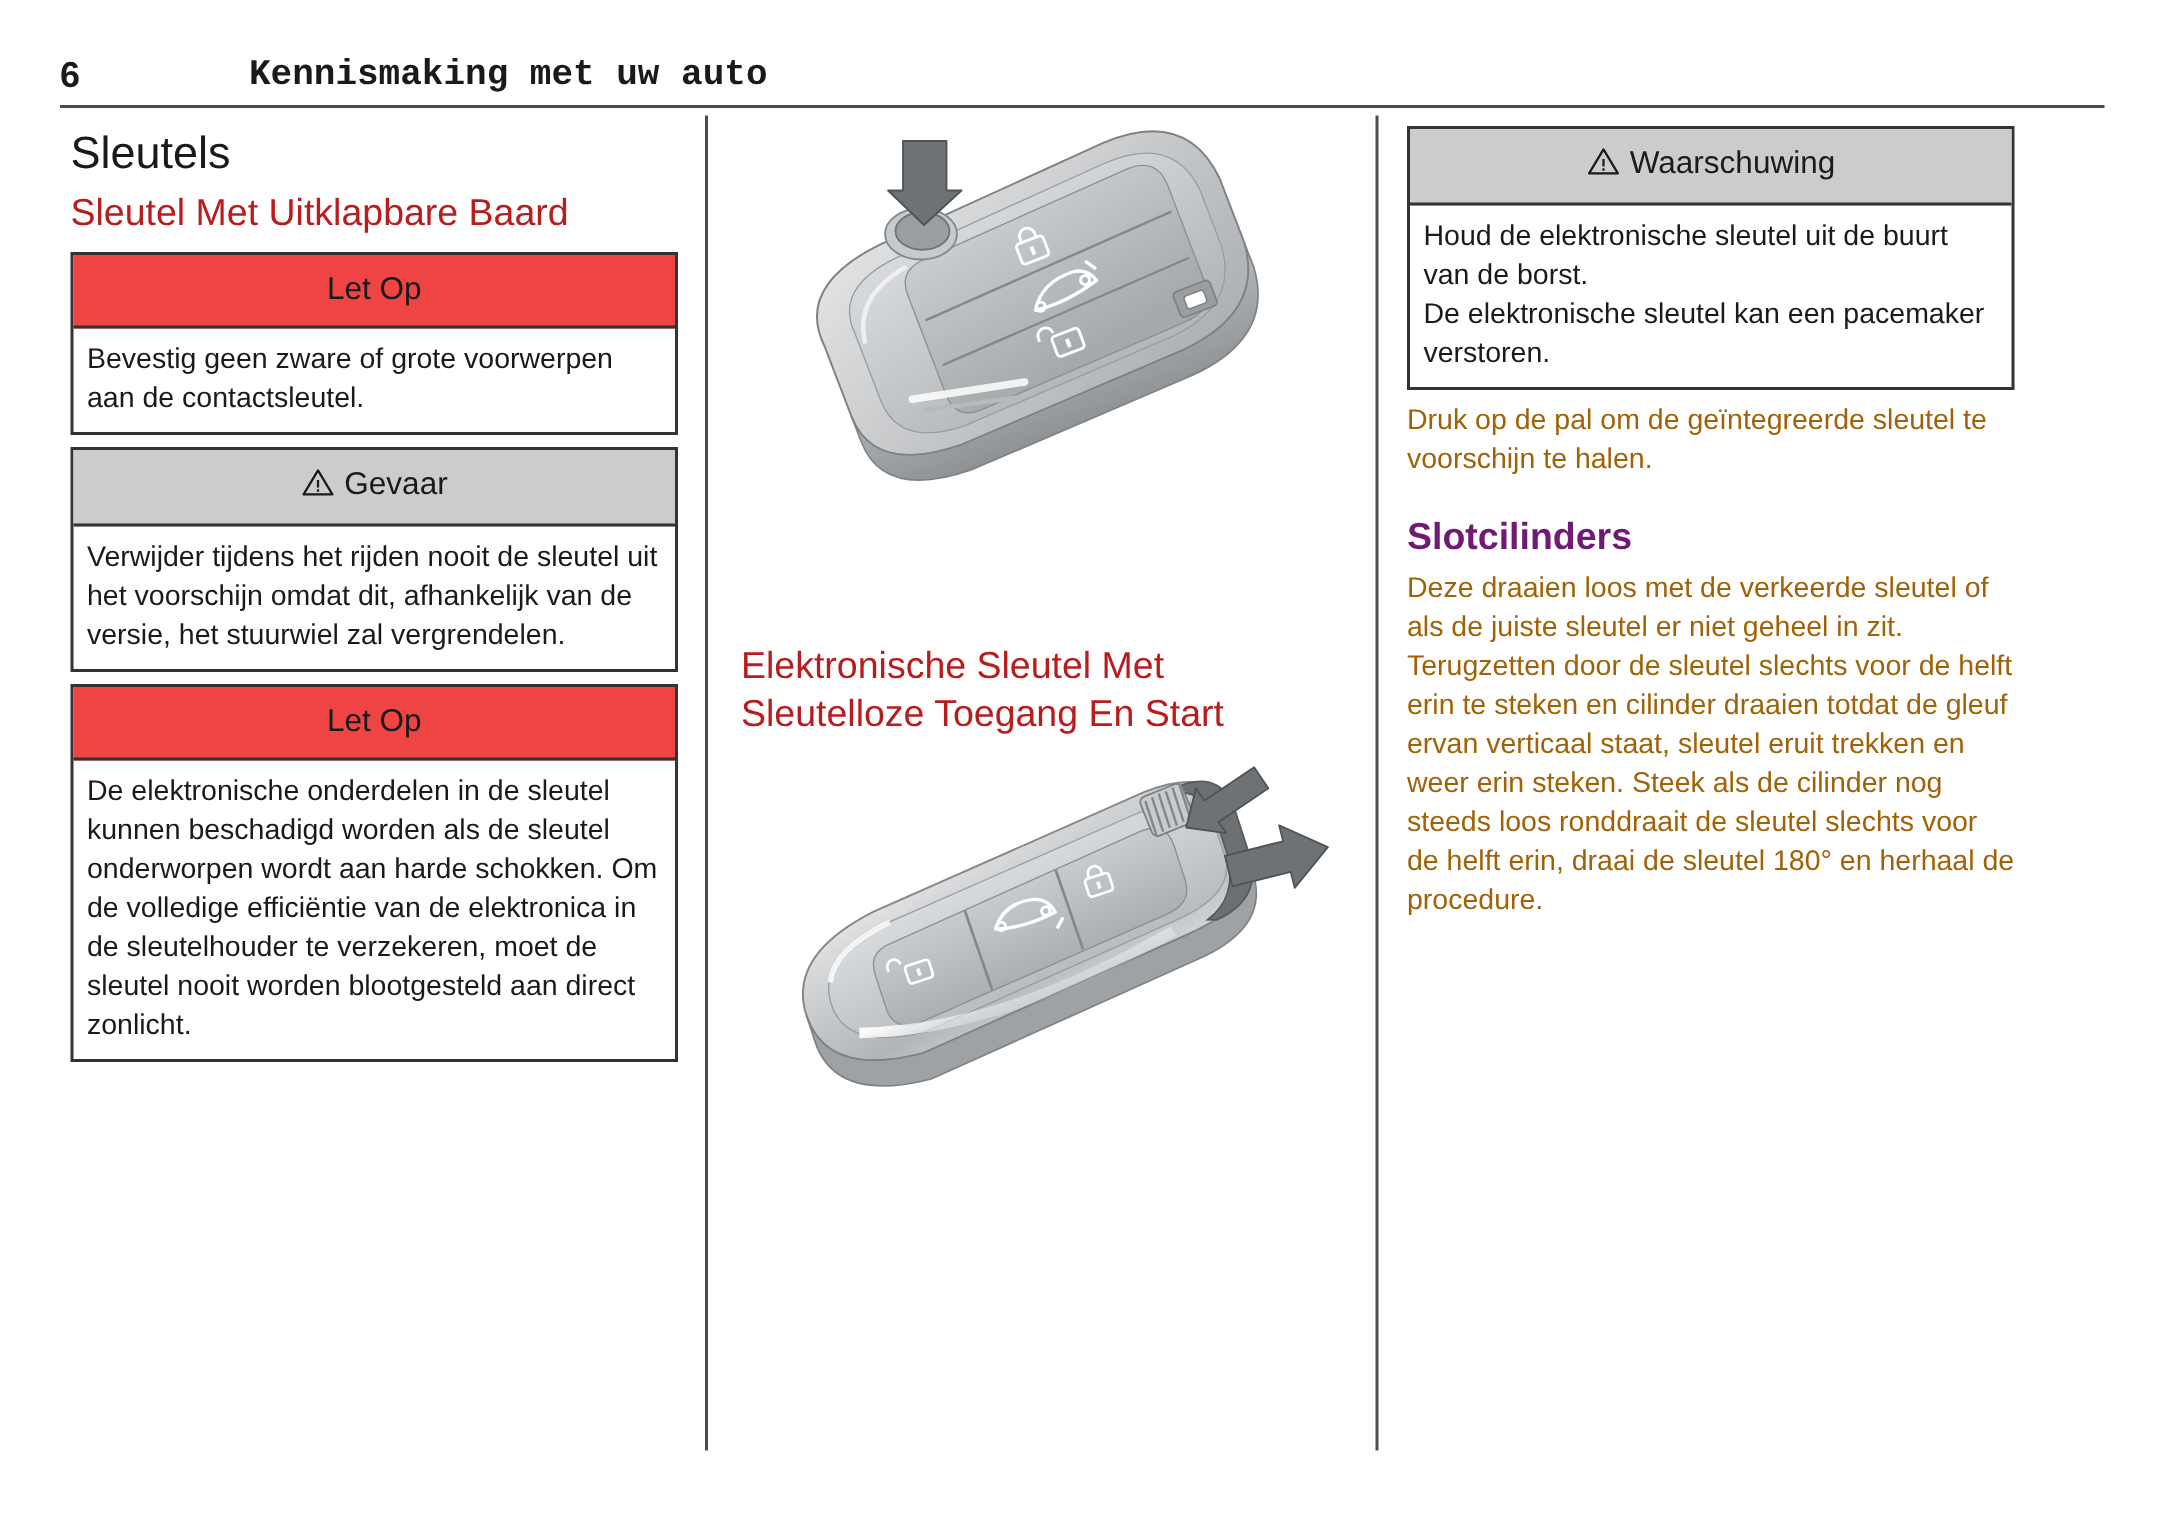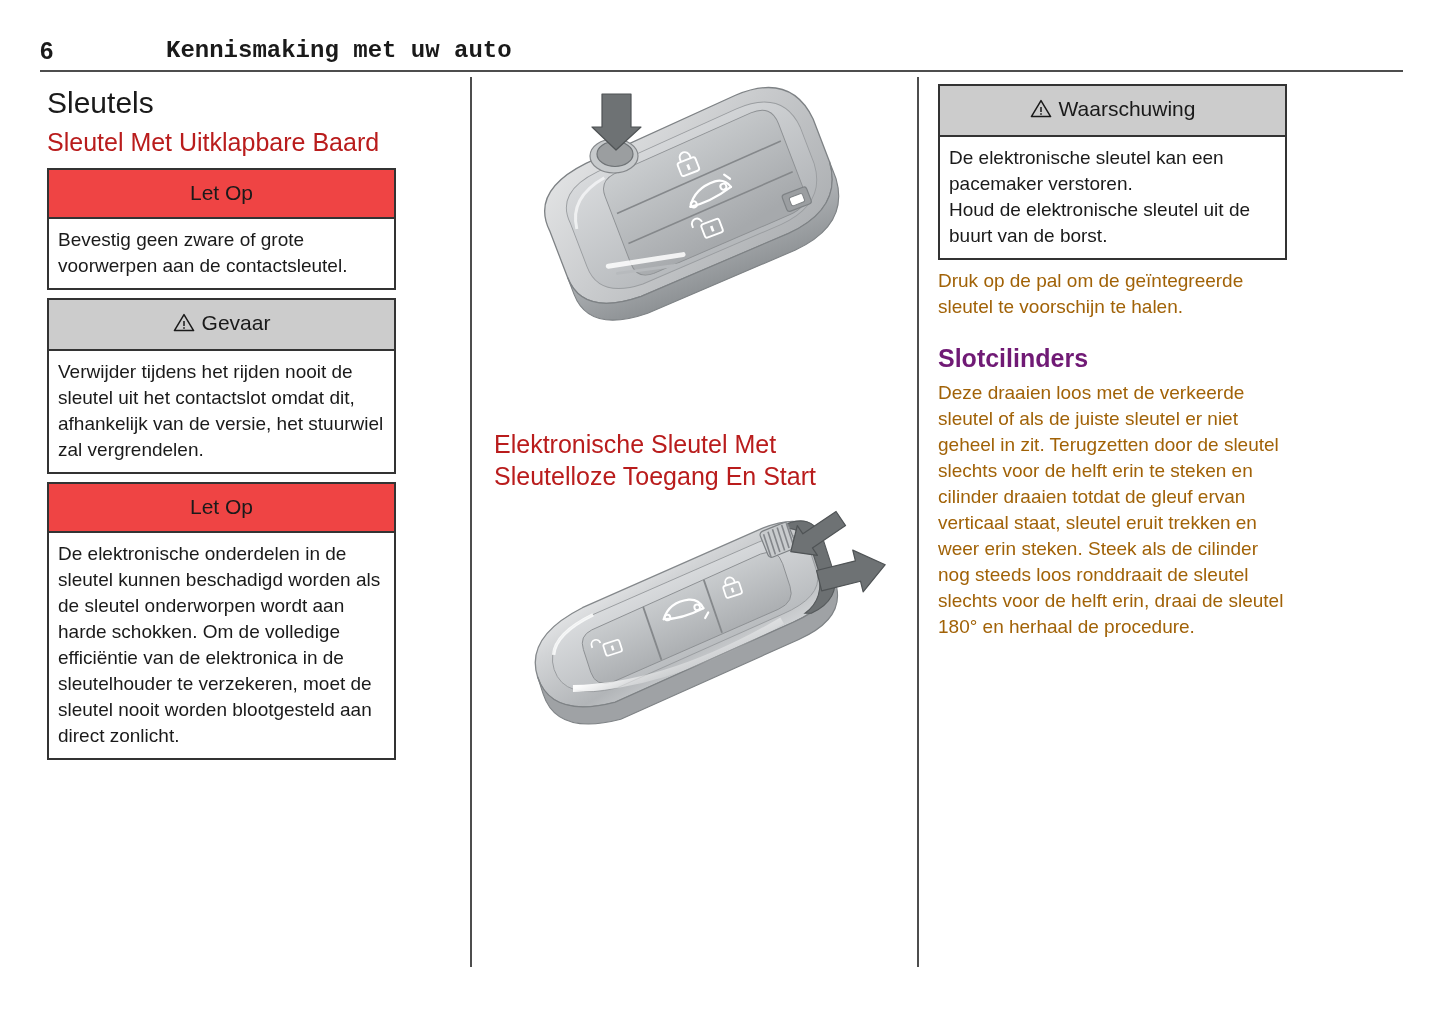--- a/index.html
+++ b/index.html
@@ -65,21 +65,21 @@
     height: 890px;
     background: #4d4d4d;
   }
   .col-divider.left-div  { left: 470px; }
   .col-divider.right-div { left: 917px; }
 
   
   .column {
     position: absolute;
     top: 84px;
-    width: 349px;
+    width: 405px;
   }
   .col-1 { left: 47px;  }
   .col-2 { left: 494px; }
   .col-3 { left: 938px; }
 
   
   h1.sec-title {
     margin: 0 0 4px 0;
     font-size: 30px;
     font-weight: normal;
@@ -177,21 +177,21 @@
     <div class="notice-box">
       <div class="notice-head shaded">
         <span class="warn-icon">
           <svg width="22" height="19" viewBox="0 0 22 19">
             <path d="M11 1.6 L20.6 17.6 L1.4 17.6 Z" fill="none" stroke="#1a1a1a" stroke-width="1.5" stroke-linejoin="round"></path>
             <rect x="10.25" y="8" width="1.5" height="5" fill="#1a1a1a"></rect>
             <rect x="10.25" y="14.2" width="1.5" height="1.6" fill="#1a1a1a"></rect>
           </svg>
         </span><span>Gevaar</span>
       </div>
-      <div class="notice-body">Verwijder tijdens het rijden nooit de sleutel uit het contactslot omdat dit, afhankelijk van de versie, het stuurwiel zal vergrendelen.</div>
+      <div class="notice-body">Verwijder tijdens het rijden nooit de sleutel uit het voorschijn omdat dit, afhankelijk van de versie, het stuurwiel zal vergrendelen.</div>
     </div>
 
     <div class="notice-box">
       <div class="notice-head">Let Op</div>
       <div class="notice-body">De elektronische onderdelen in de sleutel kunnen beschadigd worden als de sleutel onderworpen wordt aan harde schokken. Om de volledige efficiëntie van de elektronica in de sleutelhouder te verzekeren, moet de sleutel nooit worden blootgesteld aan direct zonlicht.</div>
     </div>
 
   </div>
 
   <div class="column col-2">
@@ -362,22 +362,22 @@
       <div class="notice-head shaded">
         <span class="warn-icon">
           <svg width="22" height="19" viewBox="0 0 22 19">
             <path d="M11 1.6 L20.6 17.6 L1.4 17.6 Z" fill="none" stroke="#1a1a1a" stroke-width="1.5" stroke-linejoin="round"></path>
             <rect x="10.25" y="8" width="1.5" height="5" fill="#1a1a1a"></rect>
             <rect x="10.25" y="14.2" width="1.5" height="1.6" fill="#1a1a1a"></rect>
           </svg>
         </span><span>Waarschuwing</span>
       </div>
       <div class="notice-body">
+        <div>Houd de elektronische sleutel uit de buurt van de borst.</div>
         <div>De elektronische sleutel kan een pacemaker verstoren.</div>
-        <div>Houd de elektronische sleutel uit de buurt van de borst.</div>
       </div>
     </div>
 
     <p class="body-text">Druk op de pal om de geïntegreerde sleutel te voorschijn te halen.</p>
 
     <h3 class="minor-title">Slotcilinders</h3>
 
     <p class="body-text">Deze draaien loos met de verkeerde sleutel of als de juiste sleutel er niet geheel in zit. Terugzetten door de sleutel slechts voor de helft erin te steken en cilinder draaien totdat de gleuf ervan verticaal staat, sleutel eruit trekken en weer erin steken. Steek als de cilinder nog steeds loos ronddraait de sleutel slechts voor de helft erin, draai de sleutel 180° en herhaal de procedure.</p>
 
   </div>

